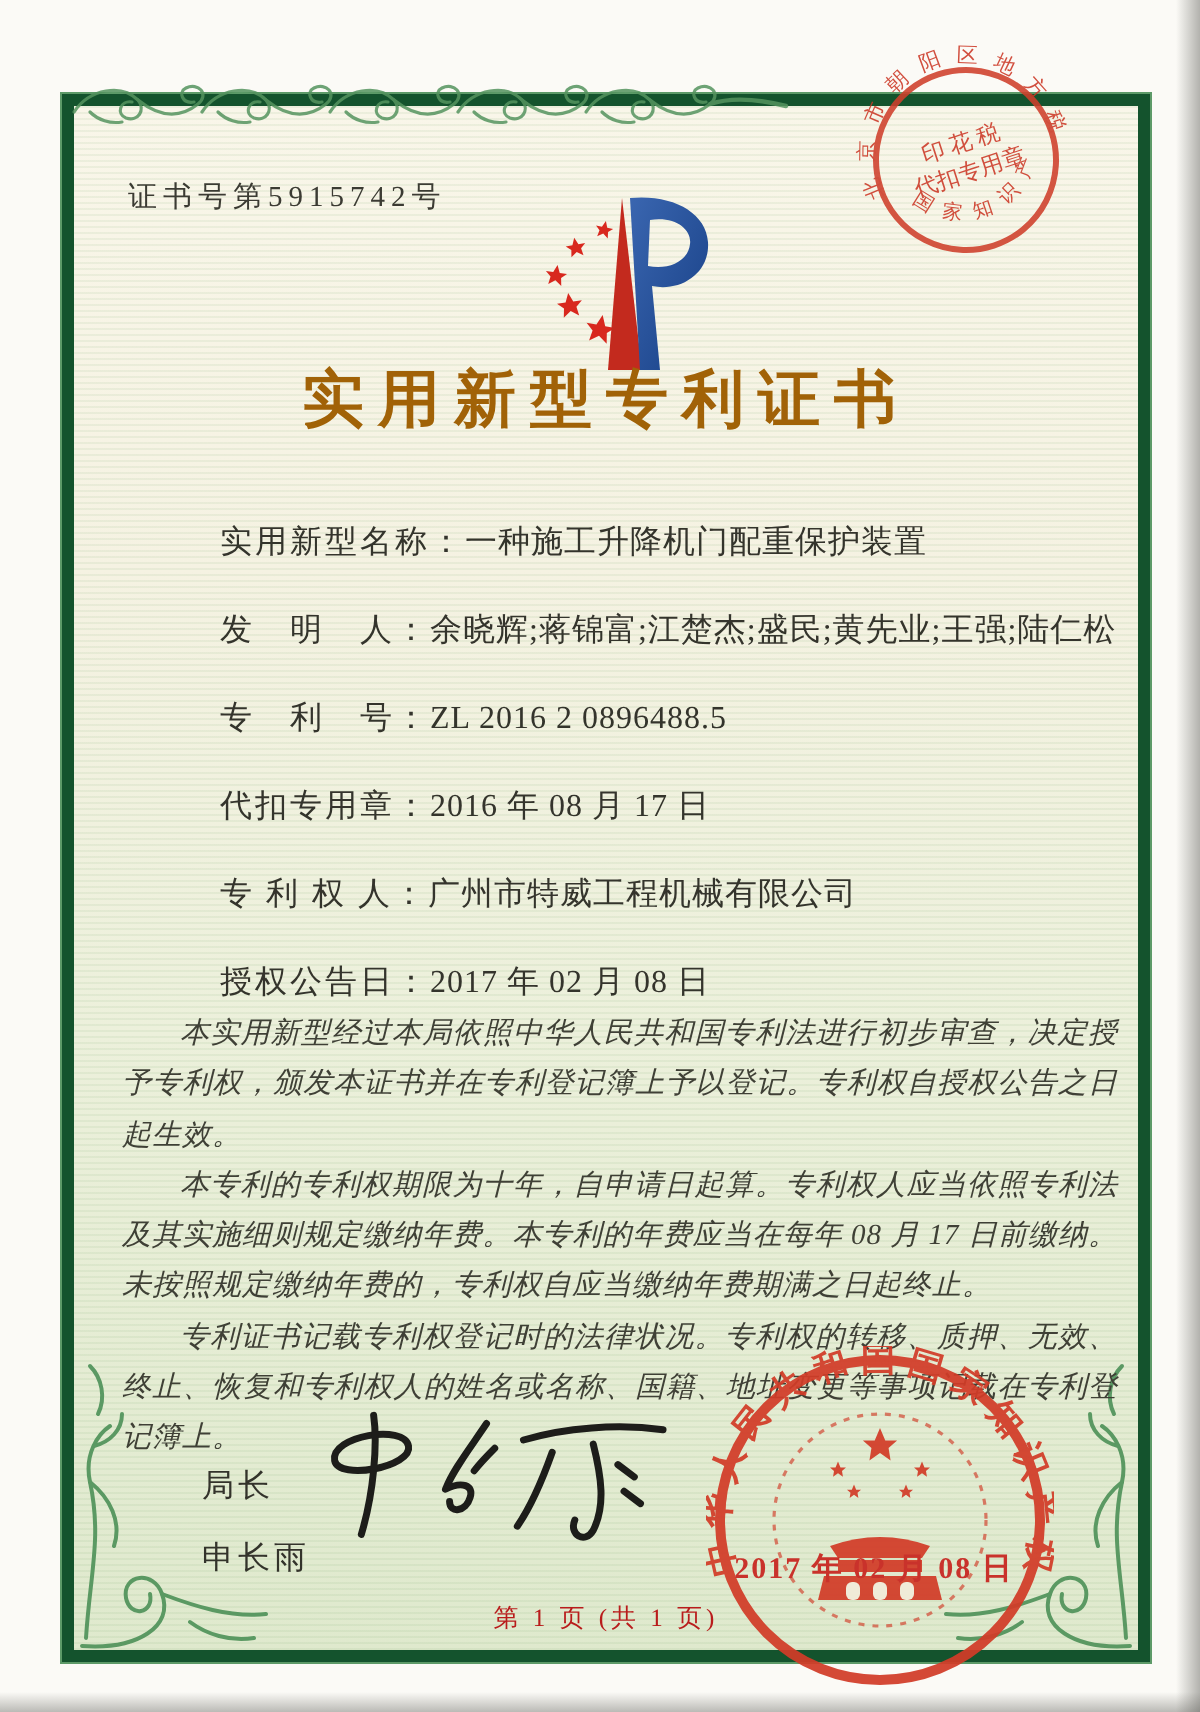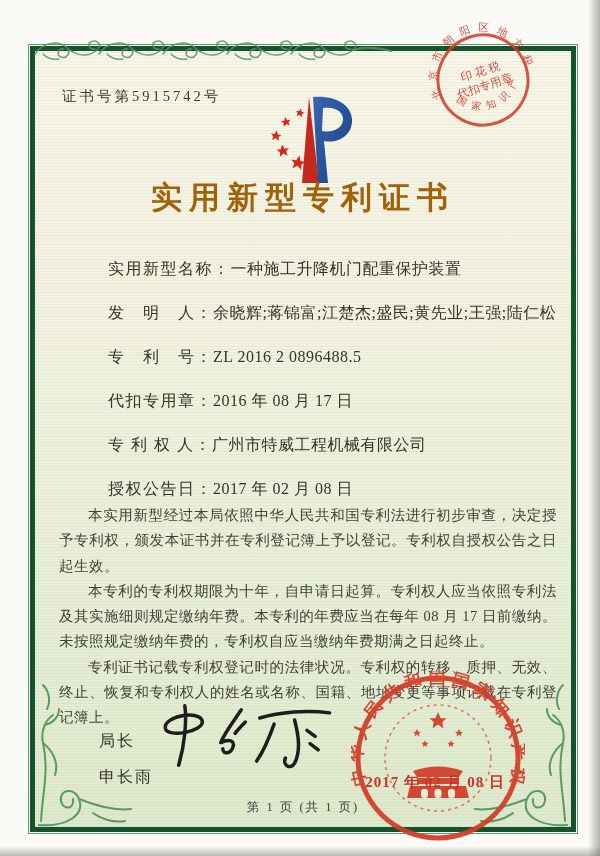--- a/index.html
+++ b/index.html
@@ -10,21 +10,21 @@
     position:relative; width:600px; height:856px; overflow:hidden;
     background:#fbfaf6;
   }
   .edge-shadow-right { position:absolute; right:0; top:0; width:12px; height:100%;
     background:linear-gradient(90deg, rgba(0,0,0,0) 0%, rgba(90,90,85,.45) 100%); }
   .edge-shadow-bottom { position:absolute; left:0; bottom:0; width:100%; height:10px;
     background:linear-gradient(180deg, rgba(0,0,0,0) 0%, rgba(90,90,85,.4) 100%); }
 
   .frame {
     position:absolute; left:30px; top:46px; width:546px; height:786px;
-    border:5px solid #14532d;
+    border:7px solid #14532d;
   }
   .frame::before {
     content:""; position:absolute; inset:-7px; border:1.5px solid #5d9a68; pointer-events:none;
   }
   .interior {
     position:absolute; inset:0;
     background:
       repeating-linear-gradient(0deg, rgba(120,170,110,.10) 0 1px, rgba(0,0,0,0) 1px 3px),
       linear-gradient(180deg,#f9f6e9 0%, #f5f2e2 30%, #ecf0db 60%, #dfe9cd 100%);
   }
@@ -37,34 +37,34 @@
   .title { position:absolute; left:0; top:126px; width:100%; text-align:center;
     font-size:31px; font-weight:bold; color:#a16207; letter-spacing:7px; }
 
   .fields { position:absolute; left:25px; top:208px; width:500px; }
   .field-row { height:44px; font-size:16px; color:#34342c; white-space:nowrap; }
   .field-label { letter-spacing:1.5px;margin-left:48px; }
   .field-value { letter-spacing:.5px; }
 
   .paragraphs { position:absolute; left:24px; top:452px; width:498px;
     font-size:14.5px; line-height:25.3px; color:#3f4036; text-align:justify;
-    }
+    font-style:italic; }
   .paragraphs p { text-indent:2em; letter-spacing:.5px; }
 
   .signer-title { position:absolute; left:64px; top:680px; font-size:16px; color:#33332b; letter-spacing:2px; }
   .signer-name  { position:absolute; left:64px; top:716px; font-size:16px; color:#33332b; letter-spacing:2px; }
 
   .signature-svg { position:absolute; left:118px; top:648px; width:195px; height:78px; }
 
   .seal-svg { position:absolute; left:316px; top:620px; width:174px; height:174px; opacity:.93; }
   .seal-date { position:absolute; left:295px; top:722px; width:210px; text-align:center;
     font-size:15px; font-weight:bold; color:#c9322b; letter-spacing:1px; white-space:nowrap; }
 
   .footer { position:absolute; left:0; top:748px; width:100%; text-align:center;
-    font-size:12.5px; color:#404040; letter-spacing:2px; }
+    font-size:12.5px; color:#b91c1c; letter-spacing:2px; }
 
   .tax-stamp { position:absolute; left:425px; top:22px; width:116px; height:116px;
     transform:rotate(-18deg); opacity:.88; }
 
   .top-ornament { position:absolute; left:-2px; top:-15px; width:360px; height:30px; }
   .corner-fl { position:absolute; bottom:-2px; width:105px; height:150px; }
   .corner-fl.left { left:-2px; }
   .corner-fl.right { right:-2px; transform:scaleX(-1); }
 </style>
 </head>

